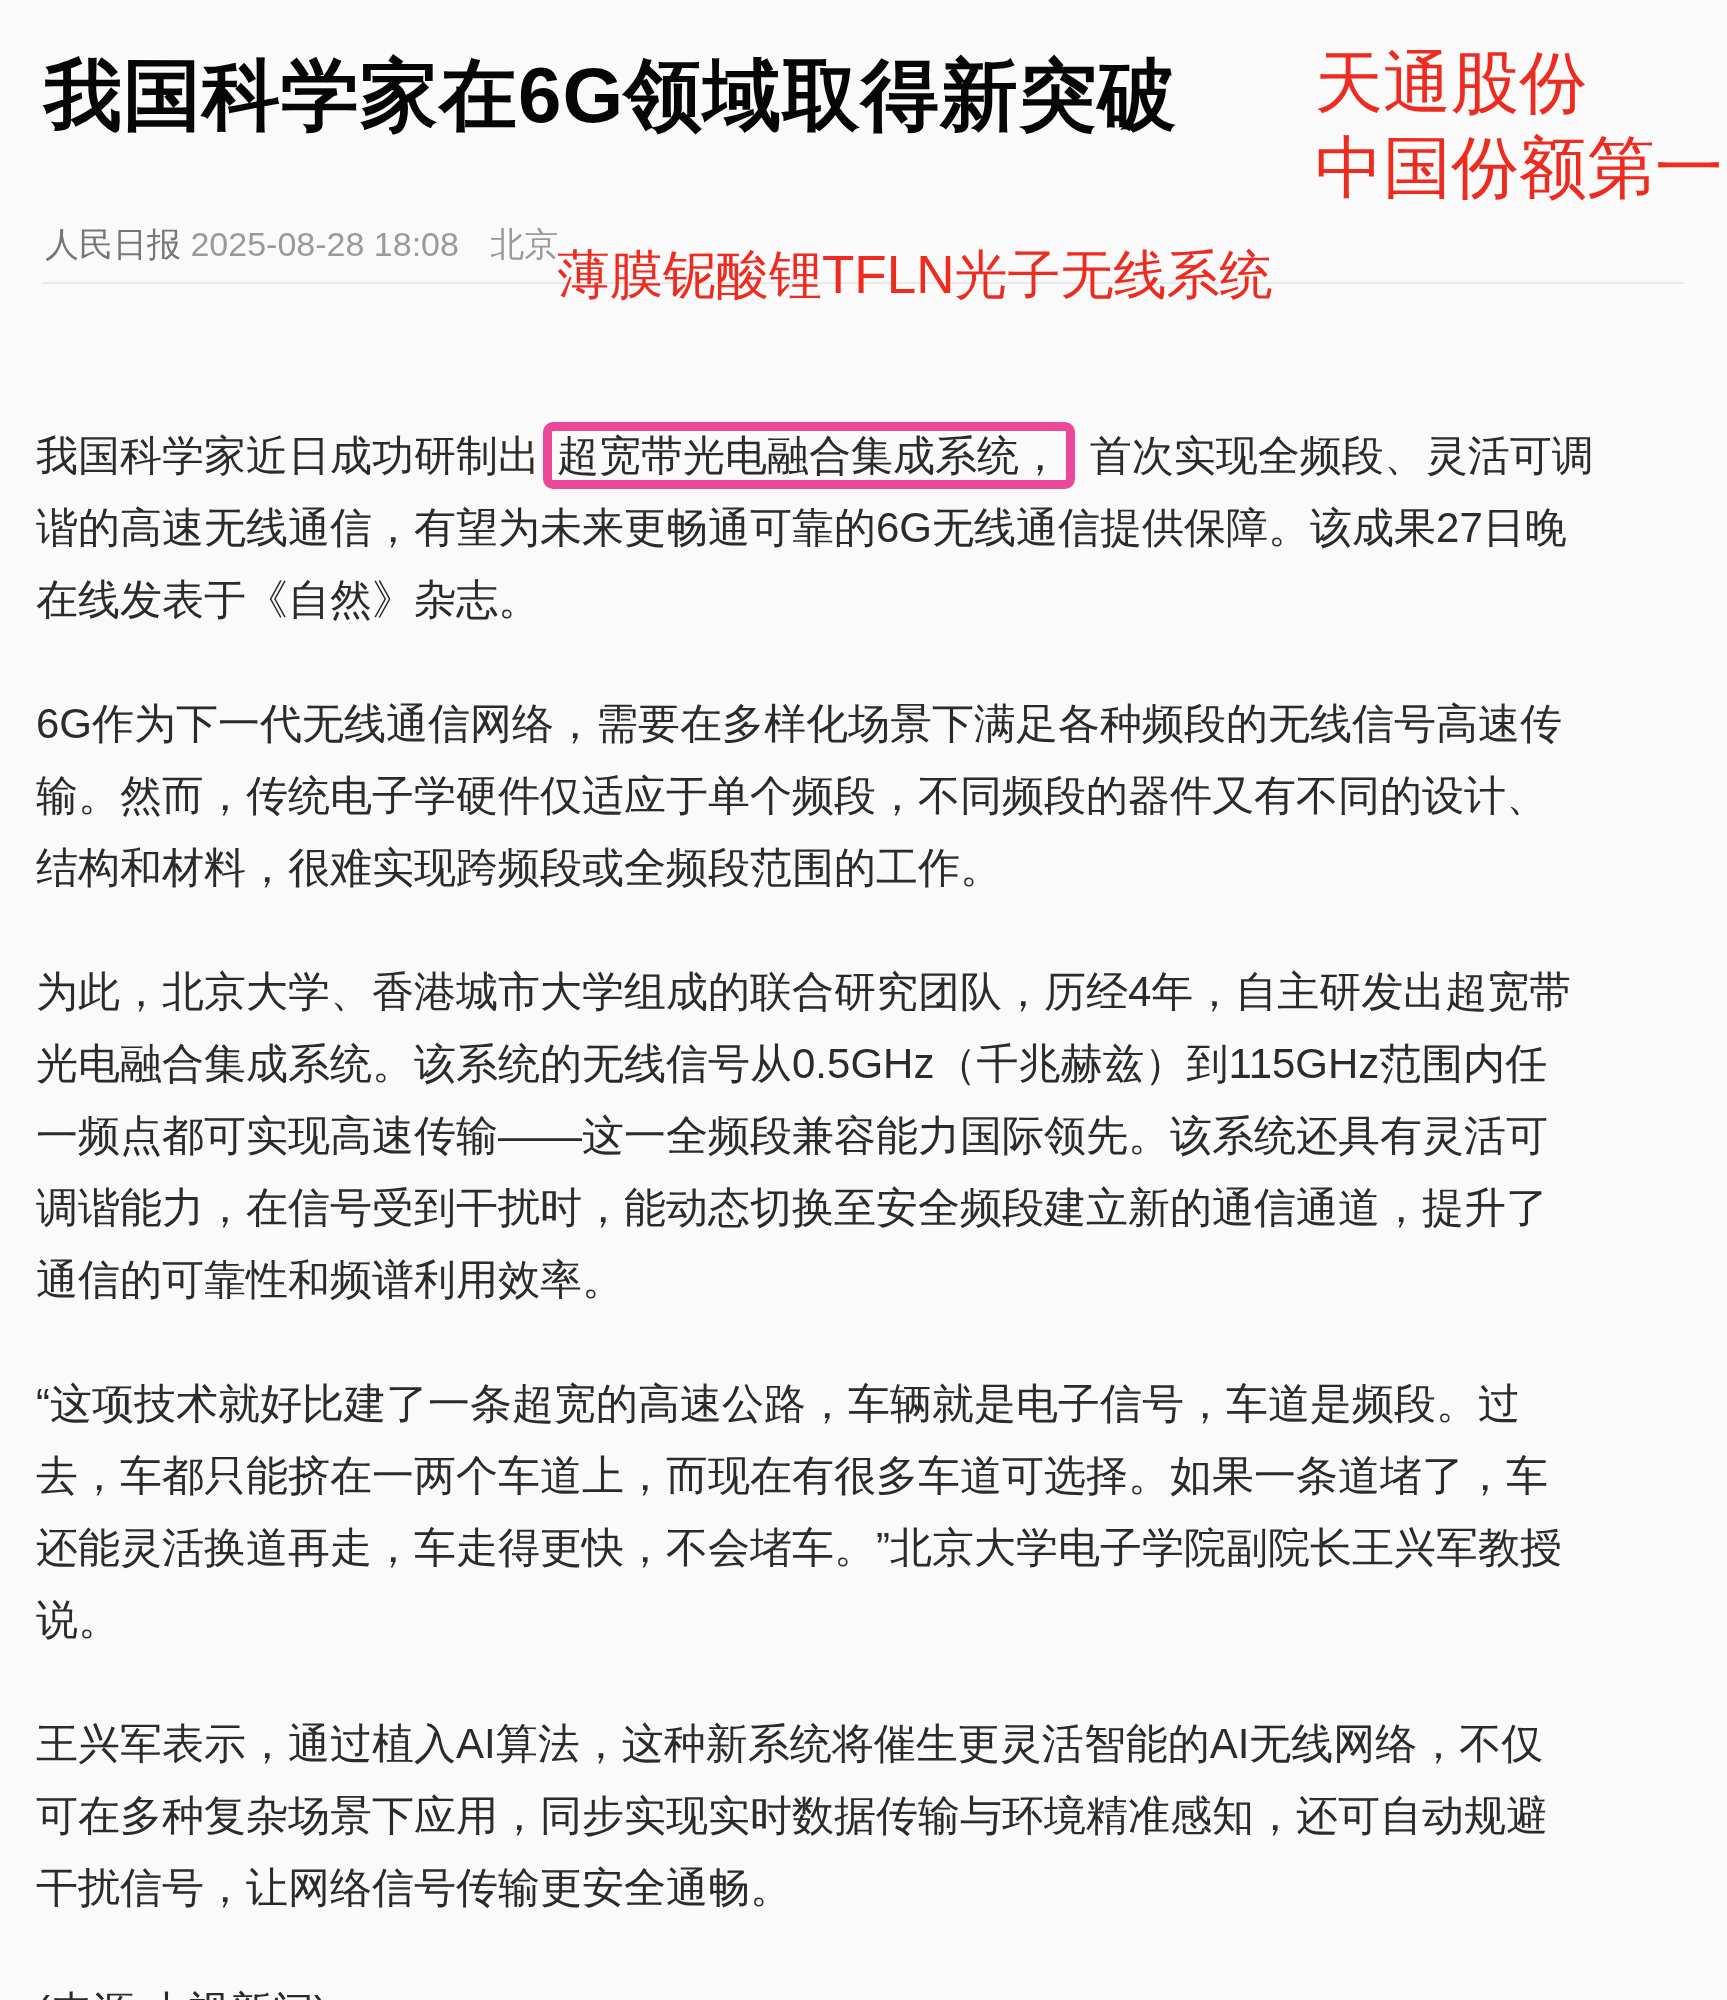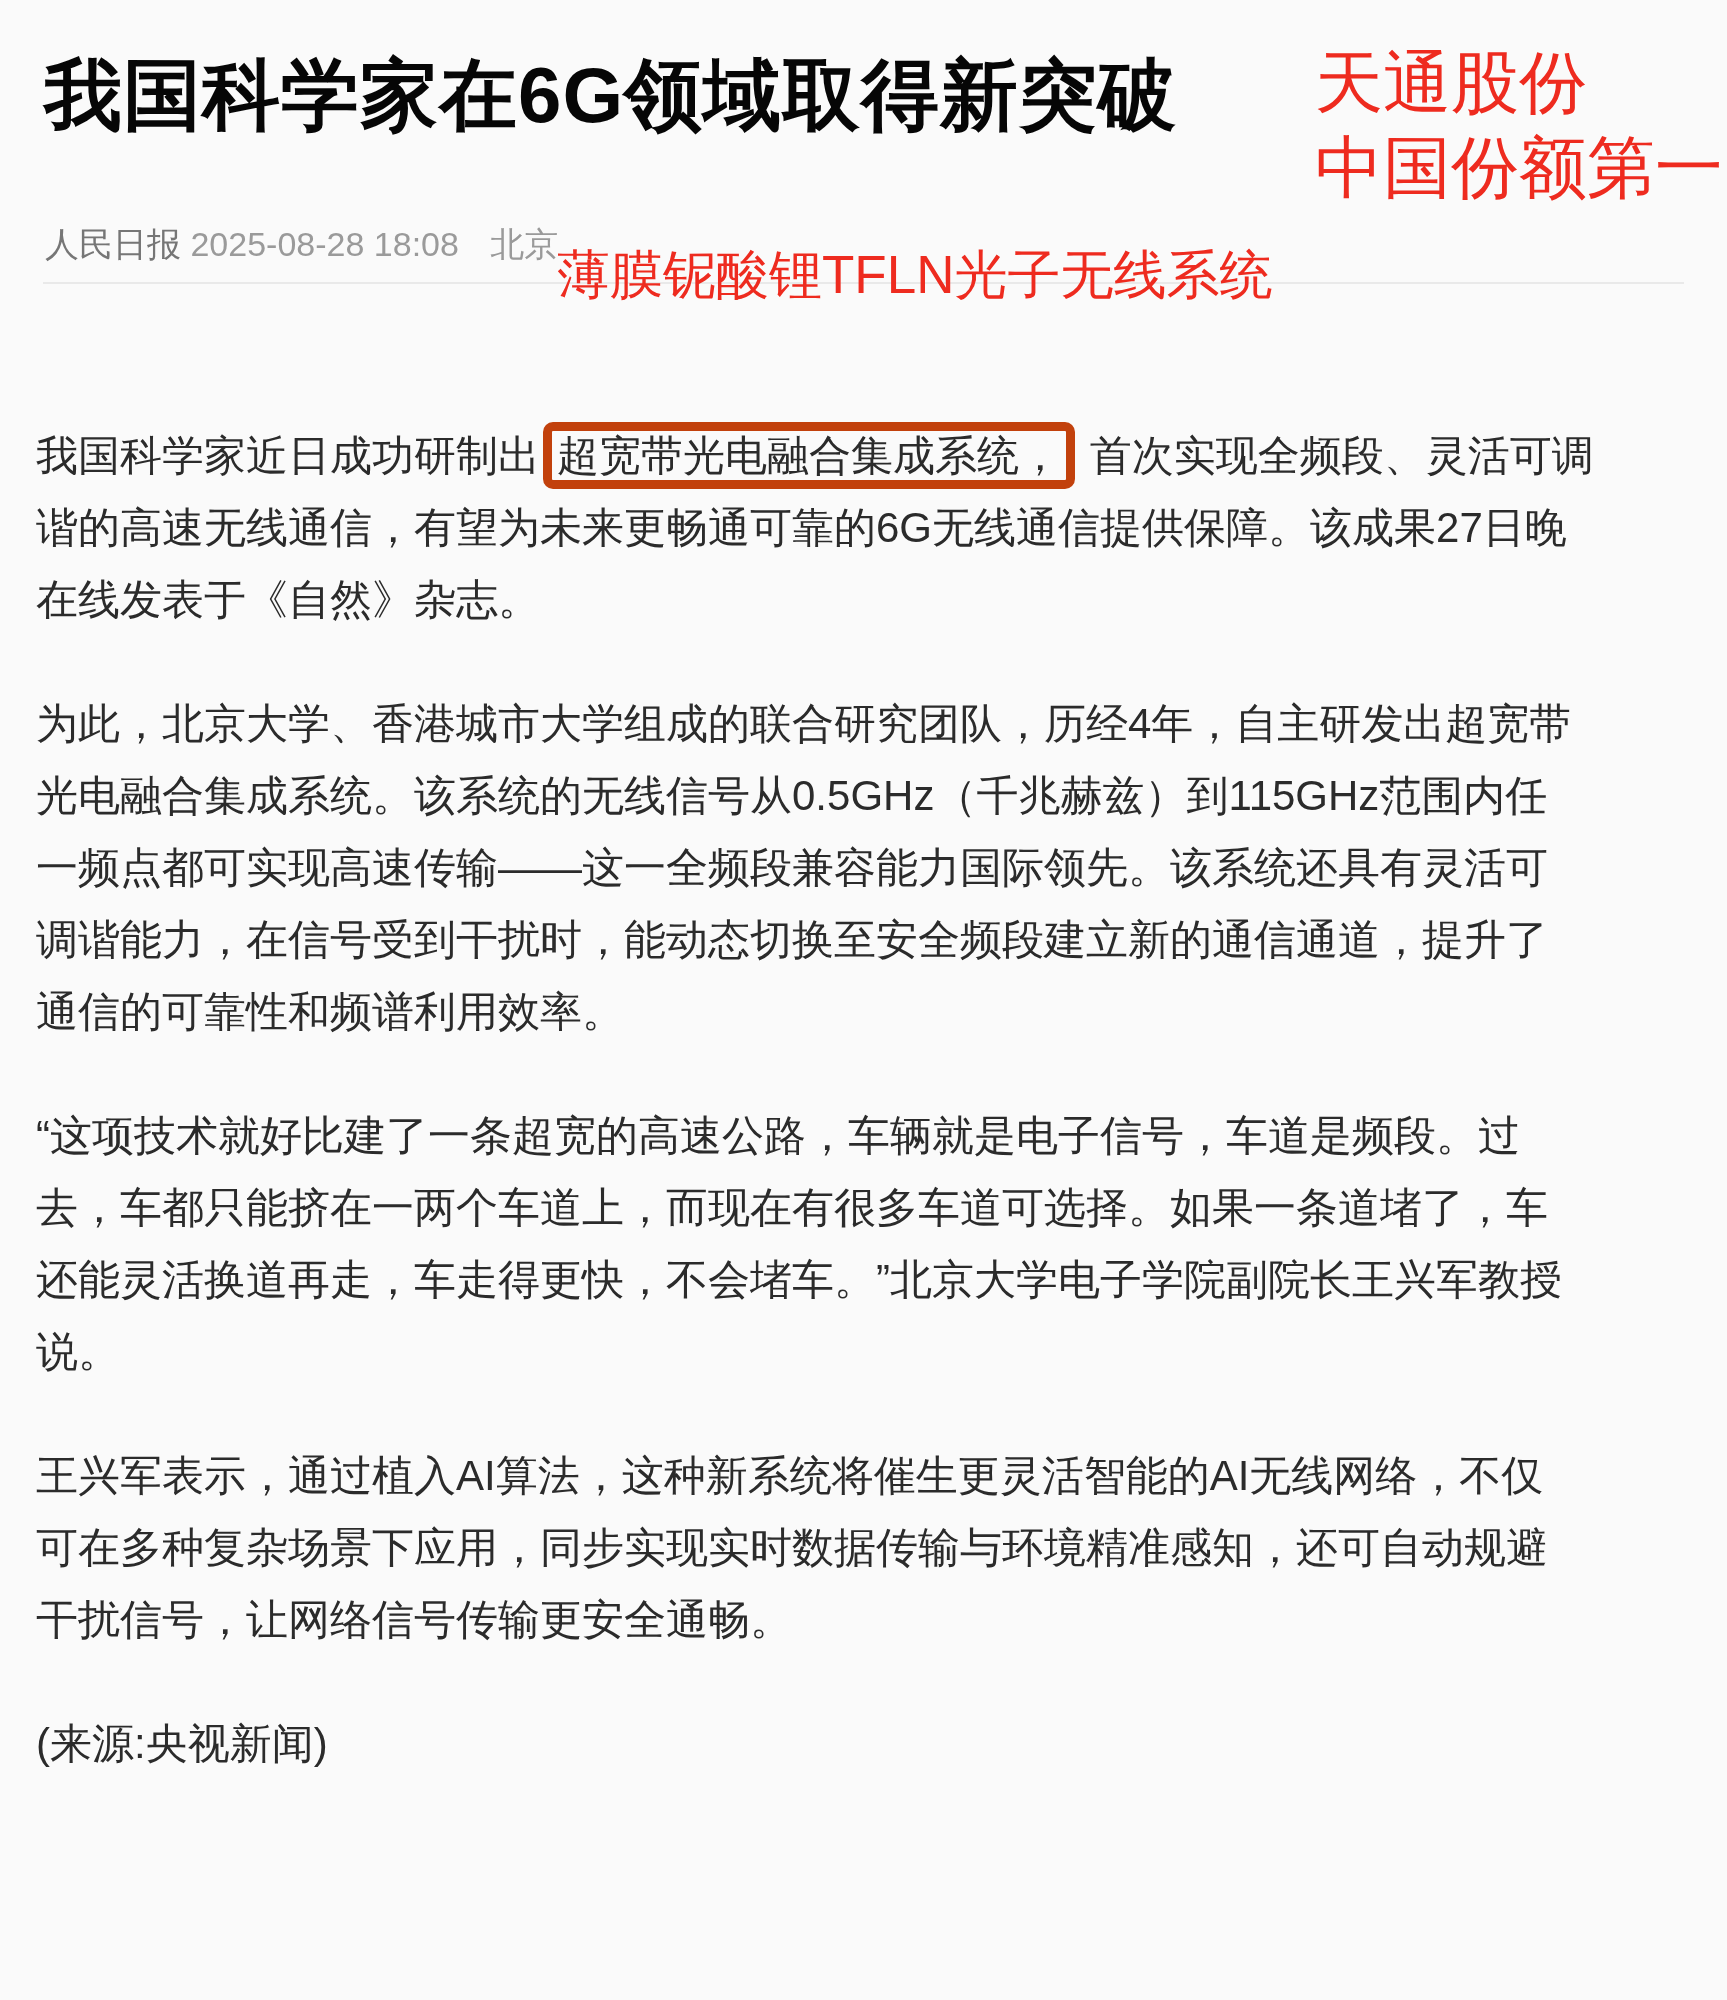--- a/index.html
+++ b/index.html
@@ -38,21 +38,21 @@
     font-size:53px;font-weight:500;
     white-space:nowrap;
   }
   .article{
     position:absolute;left:36px;top:348px;
     width:1600px;
     font-size:42px;line-height:72px;color:#2b2b2b;
   }
   .article p{margin:0 0 52px 0;white-space:pre-line;}
   .boxed{
-    border:9px solid #c2410c;
+    border:9px solid #ec4899;
     border-radius:10px;
     padding:1px 5px;
     margin:0 3px;
   }
   .source-note{margin-bottom:0;}
 </style>
 </head>
 <body>
 
 <h1 class="page-title">我国科学家在6G领域取得新突破</h1>
@@ -71,20 +71,23 @@
 <div class="divider"></div>
 
 <div class="annot-mid" style="color: rgb(238, 43, 31);">薄膜铌酸锂TFLN光子无线系统</div>
 
 <div class="article">
   <p>
     <span>我国科学家近日成功研制出</span><span class="boxed">超宽带光电融合集成系统，</span><span> 首次实现全频段、灵活可调
 谐的高速无线通信，有望为未来更畅通可靠的6G无线通信提供保障。该成果27日晚
 在线发表于《自然》杂志。</span>
   </p>
+  <p>6G作为下一代无线通信网络，需要在多样化场景下满足各种频段的无线信号高速传
+输。然而，传统电子学硬件仅适应于单个频段，不同频段的器件又有不同的设计、
+结构和材料，很难实现跨频段或全频段范围的工作。</p>
   <p>为此，北京大学、香港城市大学组成的联合研究团队，历经4年，自主研发出超宽带
 光电融合集成系统。该系统的无线信号从0.5GHz（千兆赫兹）到115GHz范围内任
 一频点都可实现高速传输——这一全频段兼容能力国际领先。该系统还具有灵活可
 调谐能力，在信号受到干扰时，能动态切换至安全频段建立新的通信通道，提升了
 通信的可靠性和频谱利用效率。</p>
   <p>“这项技术就好比建了一条超宽的高速公路，车辆就是电子信号，车道是频段。过
 去，车都只能挤在一两个车道上，而现在有很多车道可选择。如果一条道堵了，车
 还能灵活换道再走，车走得更快，不会堵车。”北京大学电子学院副院长王兴军教授
 说。</p>
   <p>王兴军表示，通过植入AI算法，这种新系统将催生更灵活智能的AI无线网络，不仅

